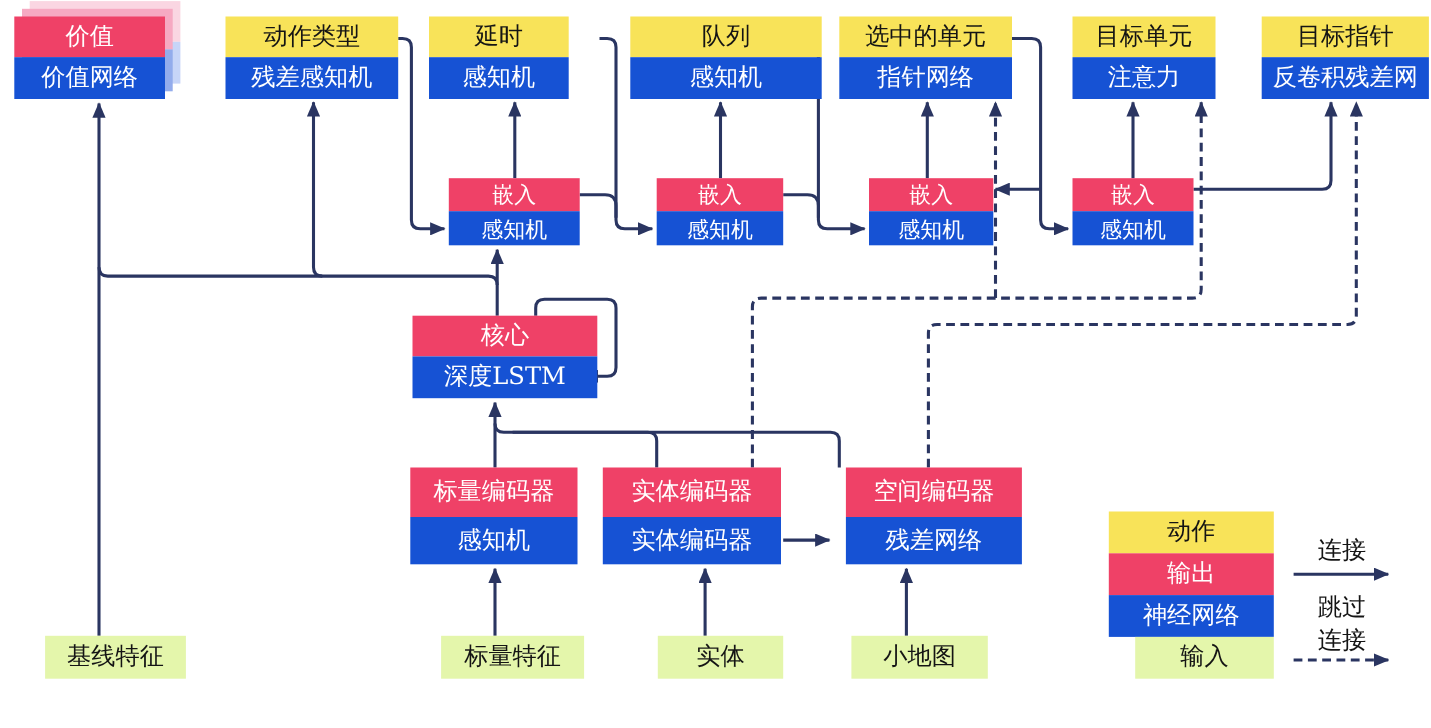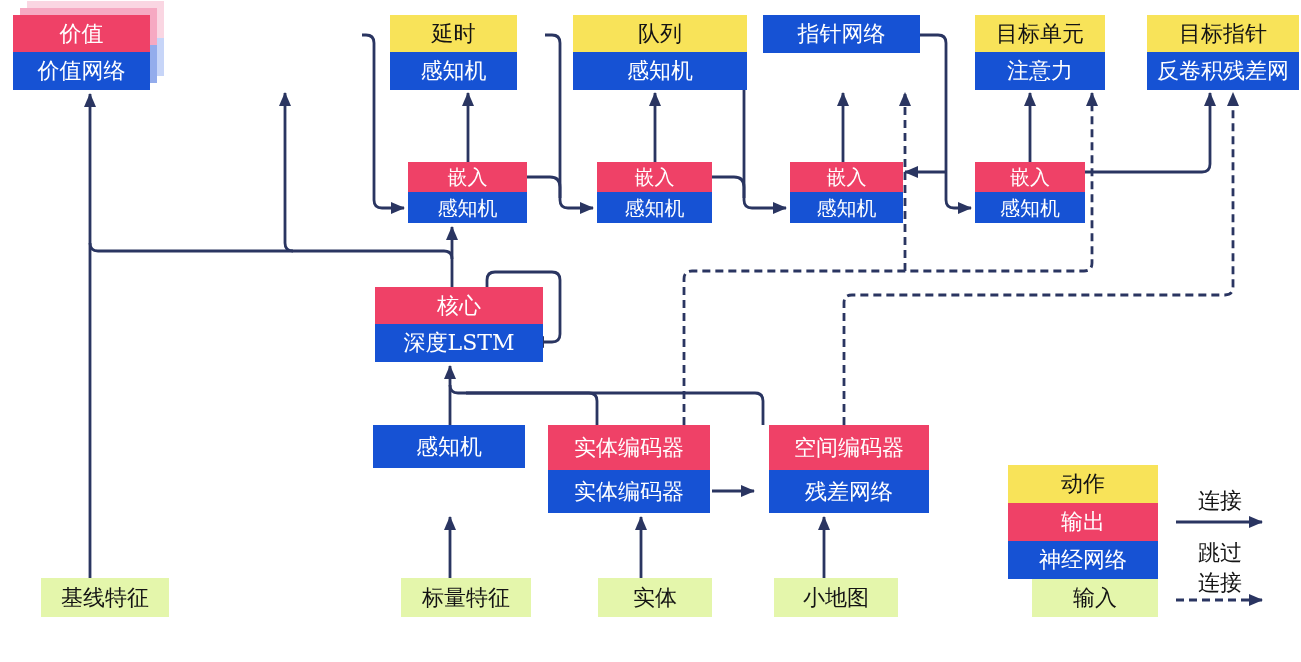--- a/index.html
+++ b/index.html
@@ -75,29 +75,34 @@
   </div>
   <div class="shadownode" style="left:20px;top:8px;width:137px;">
     <div class="band bg-sp1" style="height:37px"></div>
     <div class="band bg-sb1" style="height:38px"></div>
   </div>
 
   <div class="node" style="left:13px;top:15px;width:137px;">
     <div class="band bg-red" style="height:37px">价值</div>
     <div class="band bg-blue" style="height:38px">价值网络</div>
   </div>
+  <div class="node" style="left:205px;top:15px;width:157px;">
+    <div class="band bg-yellow" style="height:37px">动作类型</div>
+    <div class="band bg-blue" style="height:38px">残差感知机</div>
+  </div>
   <div class="node" style="left:390px;top:15px;width:127px;">
     <div class="band bg-yellow" style="height:37px">延时</div>
     <div class="band bg-blue" style="height:38px">感知机</div>
   </div>
   <div class="node" style="left:573px;top:15px;width:174px;">
     <div class="band bg-yellow" style="height:37px">队列</div>
     <div class="band bg-blue" style="height:38px">感知机</div>
   </div>
   <div class="node" style="left:763px;top:15px;width:157px;">
+    <div class="band bg-yellow" style="height:37px">选中的单元</div>
     <div class="band bg-blue" style="height:38px">指针网络</div>
   </div>
   <div class="node" style="left:975px;top:15px;width:130px;">
     <div class="band bg-yellow" style="height:37px">目标单元</div>
     <div class="band bg-blue" style="height:38px">注意力</div>
   </div>
   <div class="node" style="left:1147px;top:15px;width:152px;">
     <div class="band bg-yellow" style="height:37px">目标指针</div>
     <div class="band bg-blue" style="height:38px">反卷积残差网</div>
   </div>
@@ -118,20 +123,21 @@
     <div class="band small bg-red" style="height:30px">嵌入</div>
     <div class="band small bg-blue" style="height:31px">感知机</div>
   </div>
 
   <div class="node" style="left:375px;top:287px;width:168px;">
     <div class="band bg-red" style="height:37px">核心</div>
     <div class="band bg-blue" style="height:38px">深度LSTM</div>
   </div>
 
   <div class="node" style="left:373px;top:425px;width:152px;">
+    <div class="band bg-red" style="height:45px">标量编码器</div>
     <div class="band bg-blue" style="height:43px">感知机</div>
   </div>
   <div class="node" style="left:548px;top:425px;width:162px;">
     <div class="band bg-red" style="height:45px">实体编码器</div>
     <div class="band bg-blue" style="height:43px">实体编码器</div>
   </div>
   <div class="node" style="left:758px;top:425px;width:160px;padding-left:11px;">
     <div class="band bg-red" style="height:45px">空间编码器</div>
     <div class="band bg-blue" style="height:43px">残差网络</div>
   </div>

